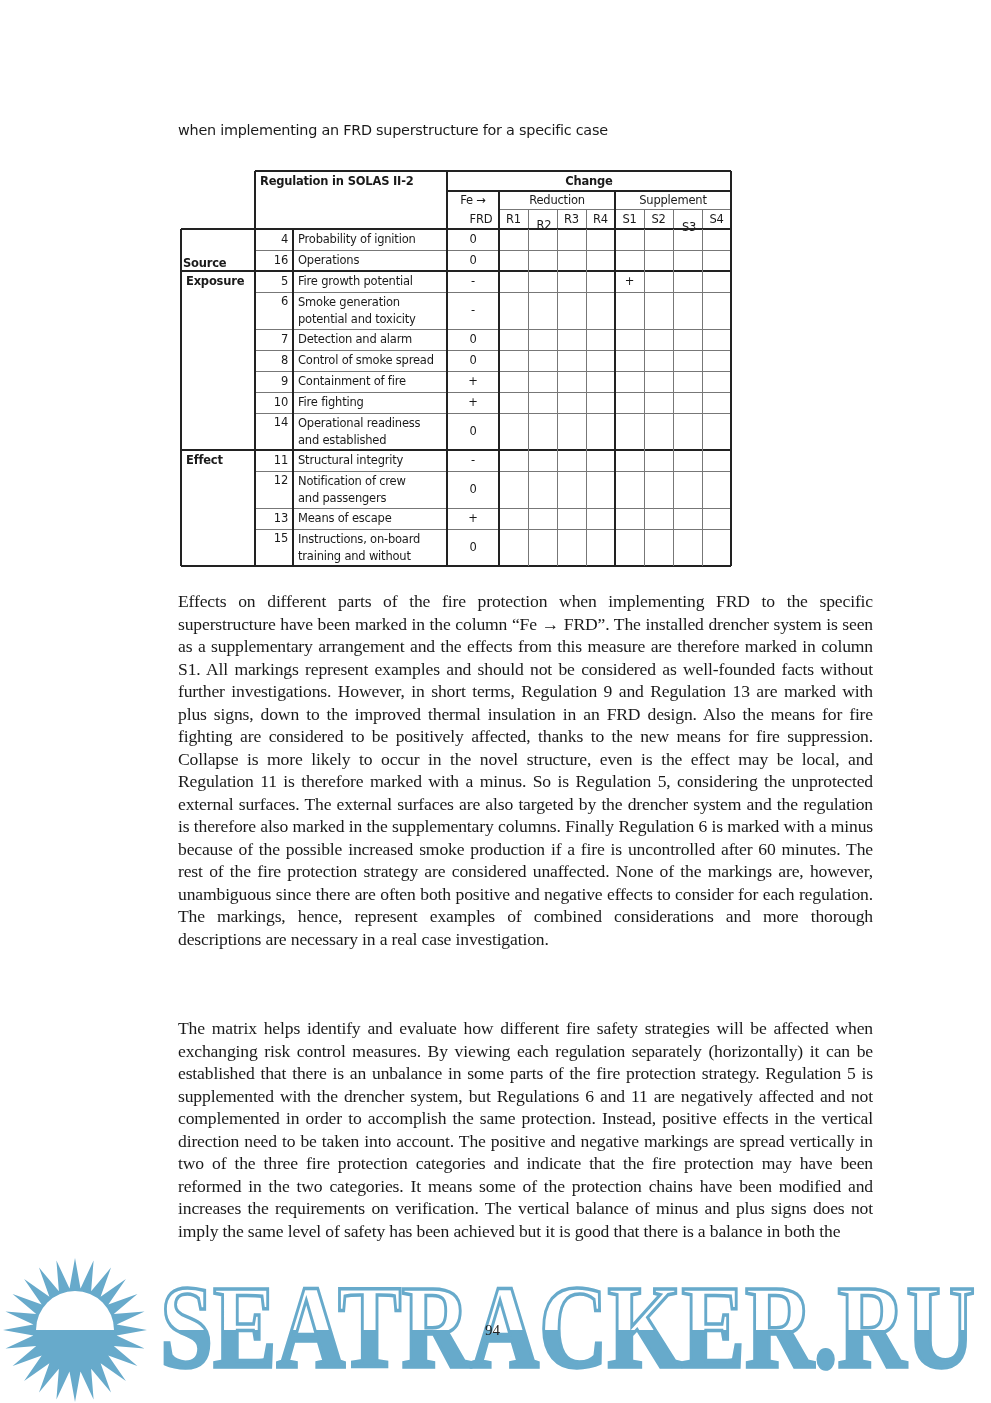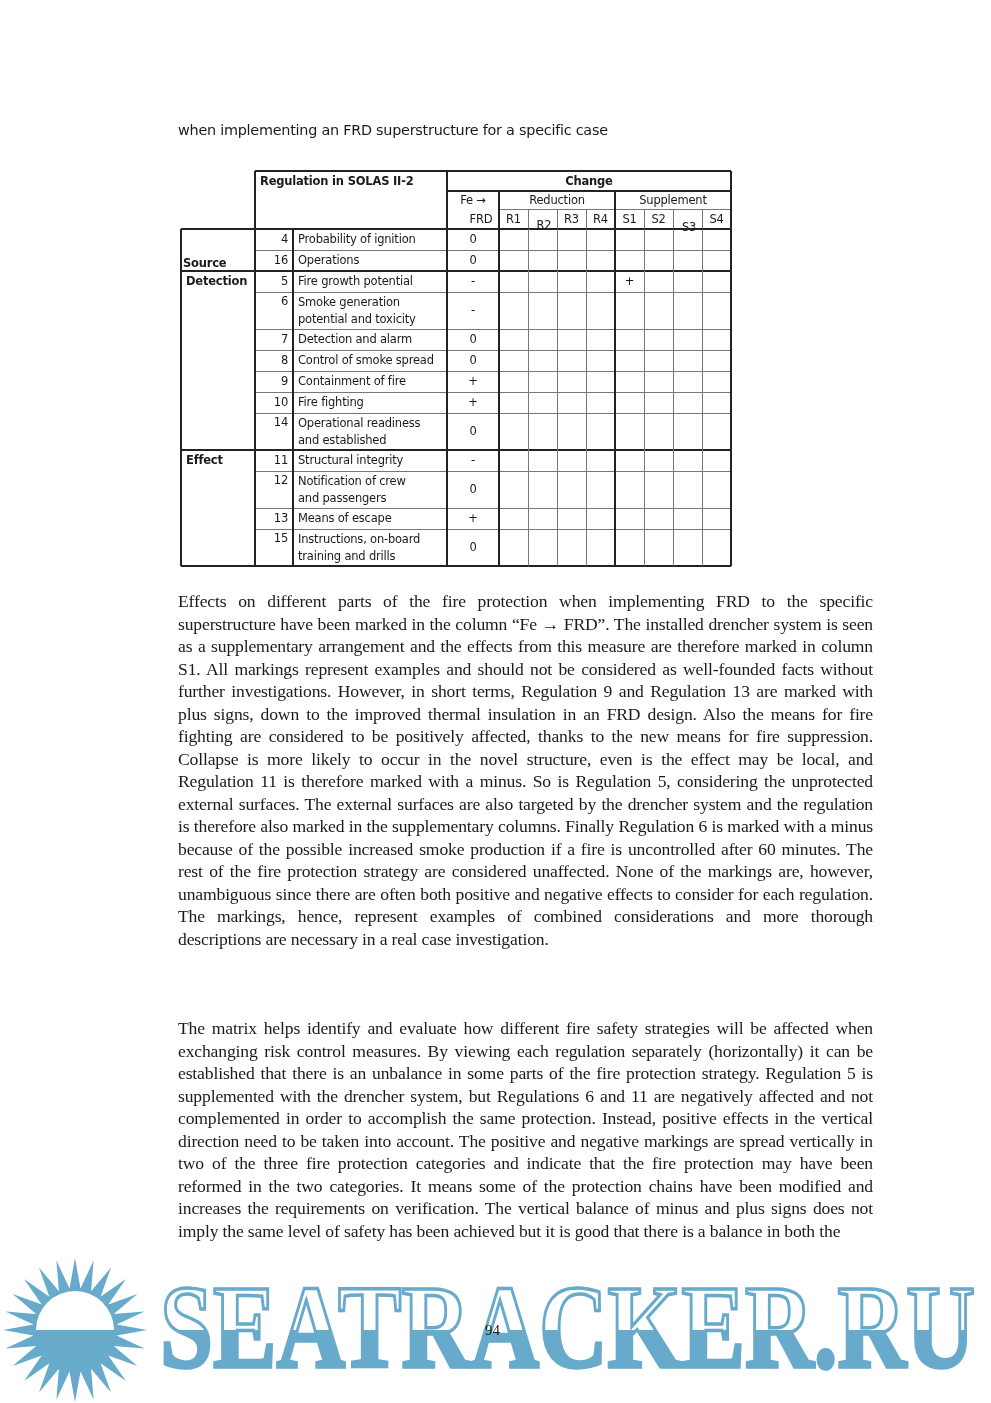--- a/index.html
+++ b/index.html
@@ -206,21 +206,21 @@
     </div>
     <div class="cell" style="left: 447px; top: 413px; width: 52px; height: 37px; display: flex; align-items: center; justify-content: center; padding: 0px;">0</div>
     <div class="cell" style="left: 499px; top: 413px; width: 29px; height: 37px; display: flex; align-items: center; justify-content: center; padding: 0px;"></div>
     <div class="cell" style="left: 528px; top: 413px; width: 29px; height: 37px; display: flex; align-items: center; justify-content: center; padding: 0px;"></div>
     <div class="cell" style="left: 557px; top: 413px; width: 29px; height: 37px; display: flex; align-items: center; justify-content: center; padding: 0px;"></div>
     <div class="cell" style="left: 586px; top: 413px; width: 29px; height: 37px; display: flex; align-items: center; justify-content: center; padding: 0px;"></div>
     <div class="cell" style="left: 615px; top: 413px; width: 29px; height: 37px; display: flex; align-items: center; justify-content: center; padding: 0px;"></div>
     <div class="cell" style="left: 644px; top: 413px; width: 29px; height: 37px; display: flex; align-items: center; justify-content: center; padding: 0px;"></div>
     <div class="cell" style="left: 673px; top: 413px; width: 29px; height: 37px; display: flex; align-items: center; justify-content: center; padding: 0px;"></div>
     <div class="cell" style="left: 702px; top: 413px; width: 29px; height: 37px; display: flex; align-items: center; justify-content: center; padding: 0px;"></div>
-    <div class="cell bold" style="left: 181px; top: 271px; width: 74px; height: 21px; display: flex; align-items: center; justify-content: flex-start; padding: 0px 5px;">Detection</div>
+    <div class="cell bold" style="left: 181px; top: 271px; width: 74px; height: 21px; display: flex; align-items: center; justify-content: flex-start; padding: 0px 5px;">Exposure</div>
     <div class="line" style="left: 181px; top: 449px; width: 550px; height: 2px;"></div>
     <div class="line" style="left: 180px; top: 271px; width: 2px; height: 179px;"></div>
     <div class="cell" style="left: 255px; top: 450px; width: 38px; height: 21px; display: flex; align-items: center; justify-content: flex-end; padding: 0px 5px 0px 0px;">11</div>
     <div class="cell" style="left: 293px; top: 450px; width: 154px; height: 21px; display: flex; align-items: center; justify-content: flex-start; padding: 0px 5px;">
       <div>
         <div>Structural integrity</div>
       </div>
     </div>
     <div class="cell" style="left: 447px; top: 450px; width: 52px; height: 21px; display: flex; align-items: center; justify-content: center; padding: 0px;">-</div>
     <div class="cell" style="left: 499px; top: 450px; width: 29px; height: 21px; display: flex; align-items: center; justify-content: center; padding: 0px;"></div>
@@ -262,21 +262,21 @@
     <div class="cell" style="left: 586px; top: 508px; width: 29px; height: 21px; display: flex; align-items: center; justify-content: center; padding: 0px;"></div>
     <div class="cell" style="left: 615px; top: 508px; width: 29px; height: 21px; display: flex; align-items: center; justify-content: center; padding: 0px;"></div>
     <div class="cell" style="left: 644px; top: 508px; width: 29px; height: 21px; display: flex; align-items: center; justify-content: center; padding: 0px;"></div>
     <div class="cell" style="left: 673px; top: 508px; width: 29px; height: 21px; display: flex; align-items: center; justify-content: center; padding: 0px;"></div>
     <div class="cell" style="left: 702px; top: 508px; width: 29px; height: 21px; display: flex; align-items: center; justify-content: center; padding: 0px;"></div>
     <div class="line thin" style="left: 255px; top: 529px; width: 476px; height: 1px;"></div>
     <div class="cell" style="left: 255px; top: 529px; width: 38px; height: 37px; display: flex; align-items: flex-start; justify-content: flex-end; padding: 1px 5px 0px 0px;">15</div>
     <div class="cell" style="left: 293px; top: 529px; width: 154px; height: 37px; display: flex; align-items: center; justify-content: flex-start; padding: 0px 5px; border-radius: 11px;">
       <div>
         <div>Instructions, on-board</div>
-        <div>training and drills</div>
+        <div>training and without</div>
       </div>
     </div>
     <div class="cell" style="left: 447px; top: 529px; width: 52px; height: 37px; display: flex; align-items: center; justify-content: center; padding: 0px;">0</div>
     <div class="cell" style="left: 499px; top: 529px; width: 29px; height: 37px; display: flex; align-items: center; justify-content: center; padding: 0px;"></div>
     <div class="cell" style="left: 528px; top: 529px; width: 29px; height: 37px; display: flex; align-items: center; justify-content: center; padding: 0px;"></div>
     <div class="cell" style="left: 557px; top: 529px; width: 29px; height: 37px; display: flex; align-items: center; justify-content: center; padding: 0px;"></div>
     <div class="cell" style="left: 586px; top: 529px; width: 29px; height: 37px; display: flex; align-items: center; justify-content: center; padding: 0px;"></div>
     <div class="cell" style="left: 615px; top: 529px; width: 29px; height: 37px; display: flex; align-items: center; justify-content: center; padding: 0px;"></div>
     <div class="cell" style="left: 644px; top: 529px; width: 29px; height: 37px; display: flex; align-items: center; justify-content: center; padding: 0px;"></div>
     <div class="cell" style="left: 673px; top: 529px; width: 29px; height: 37px; display: flex; align-items: center; justify-content: center; padding: 0px;"></div>

